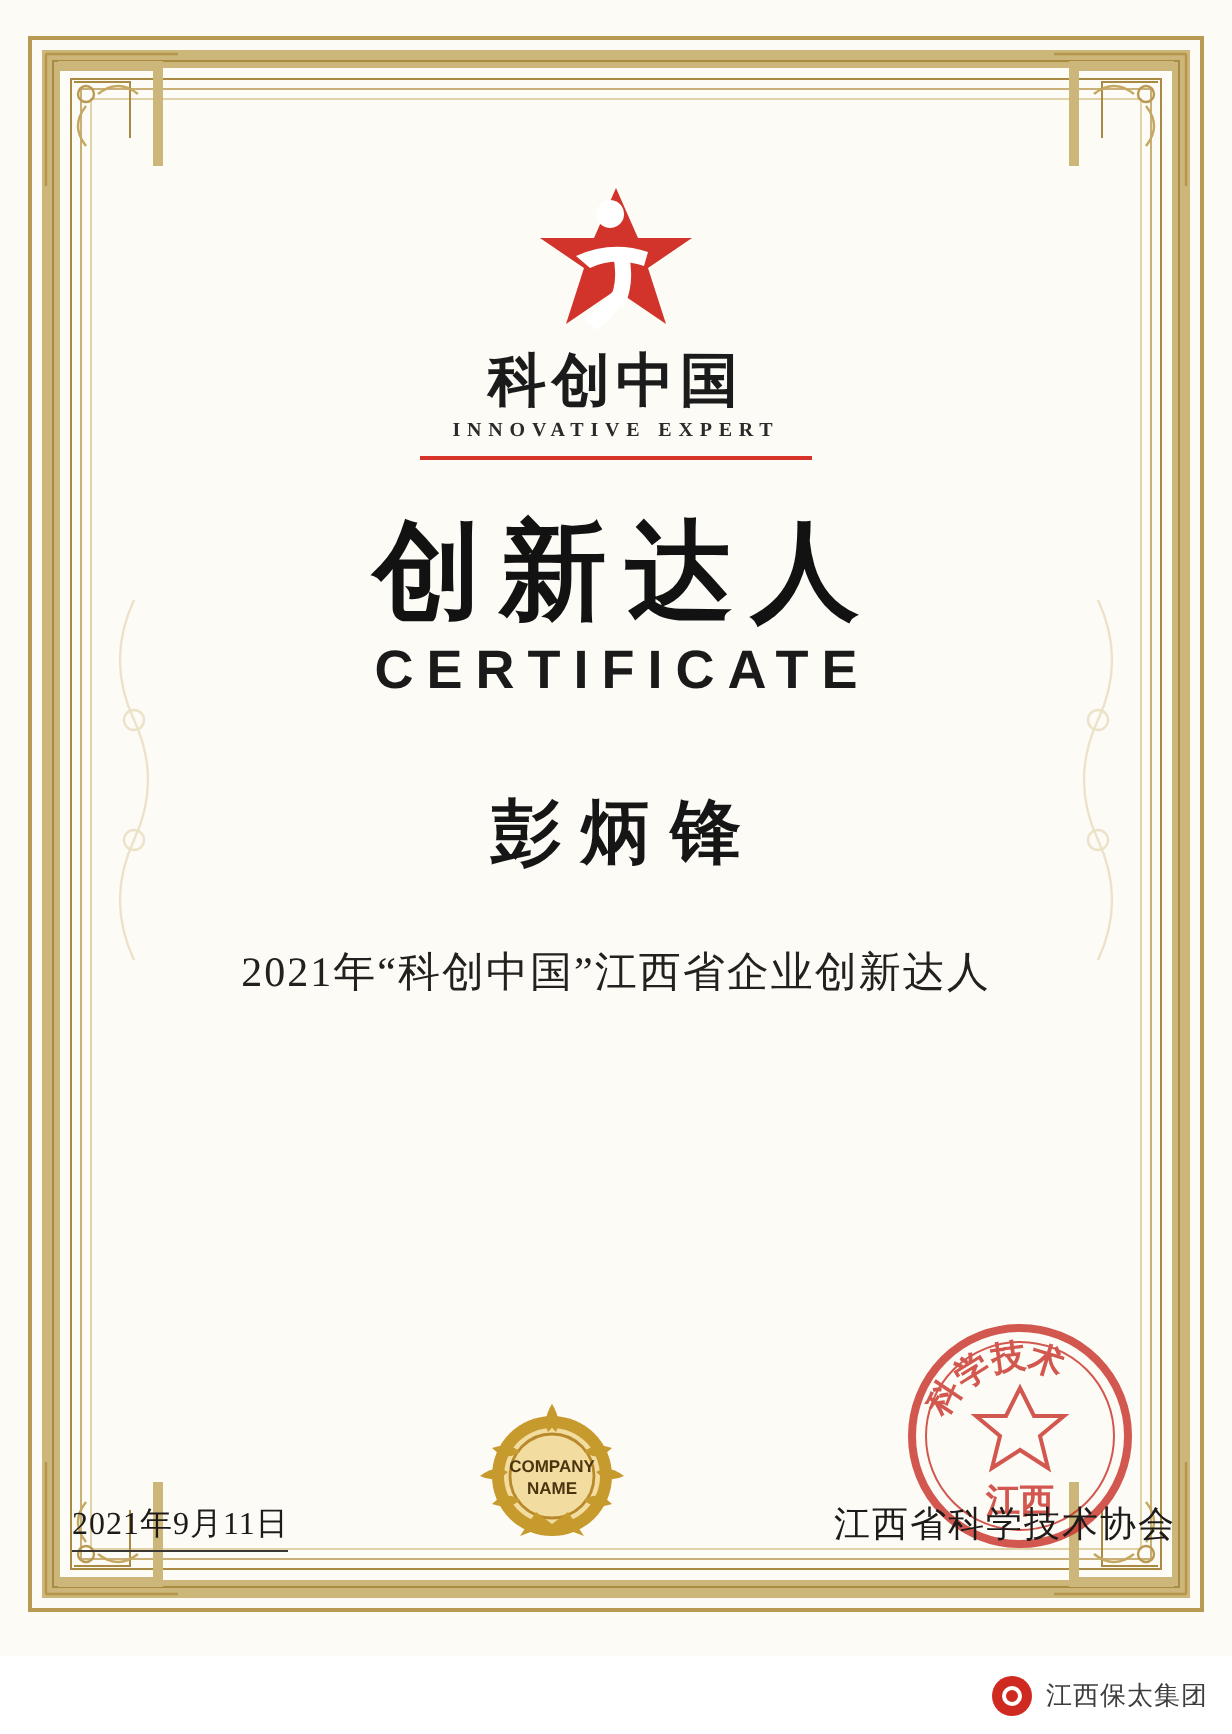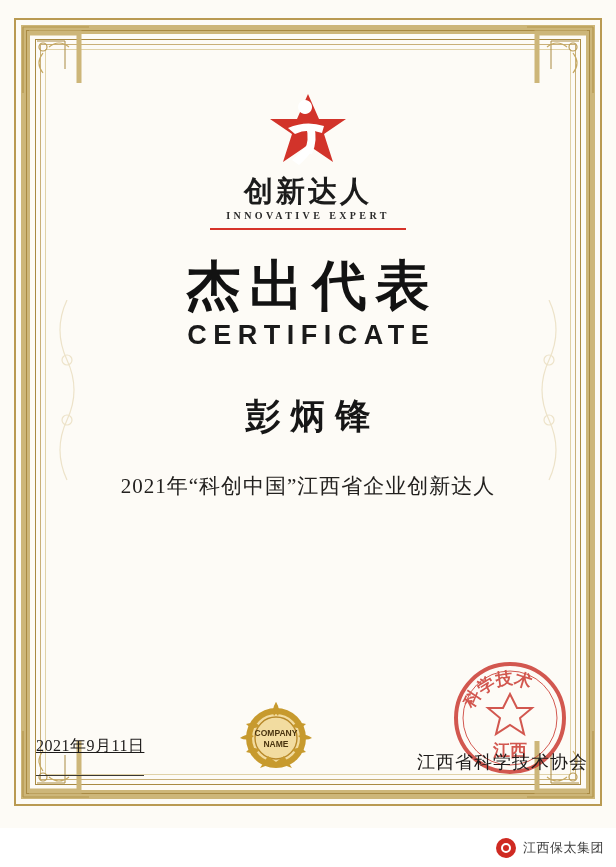--- a/index.html
+++ b/index.html
@@ -204,23 +204,22 @@
     bottom: 18px;
     height: 120px;
   }
   .date {
     position: absolute;
     left: 36px;
     bottom: 34px;
     font-size: 16px;
     color: #1d1b1a;
     letter-spacing: .5px;
-    padding-bottom: 18px;
+    padding-bottom: 2px;
     border-bottom: 1px solid #3a3732;
-    text-decoration: underline;
   }
   .medal {
     position: absolute;
     left: 50%;
     margin-left: -78px;
     bottom: 24px;
     width: 92px;
     height: 92px;
   }
   .issuer {
@@ -355,26 +354,26 @@
     <div class="logo-block">
       <div class="logo-mark">
         <svg width="120" height="82" viewBox="0 0 120 82">
           <path d="M60 2 L71 27 H98 L76 42 L85 70 L60 53 L35 70 L44 42 L22 27 H49 Z" fill="#d2332a"></path>
           <path d="M57 22 a7 7 0 1 1 0.1 0 Z" fill="#ffffff"></path>
           <path d="M40 36 q18 -8 36 -2 l-2 7 q-15 -5 -27 1 Z" fill="#ffffff"></path>
           <path d="M58 34 q4 14 -2 26 l8 2 q6 -14 2 -28 Z" fill="#ffffff"></path>
           <path d="M60 52 q-9 10 -16 16 l7 5 q10 -9 14 -16 Z" fill="#ffffff"></path>
         </svg>
       </div>
-      <div class="logo-title">创新达人</div>
+      <div class="logo-title">科创中国</div>
       <div class="logo-sub">INNOVATIVE EXPERT</div>
       <div class="logo-rule"></div>
     </div>
 
-    <div class="headline-cn">杰出代表</div>
+    <div class="headline-cn">创新达人</div>
     <div class="headline-en">CERTIFICATE</div>
 
     <div class="recipient">彭炳锋</div>
 
     <div class="award-line">2021年“科创中国”江西省企业创新达人</div>
 
 
 
   </div>
 

